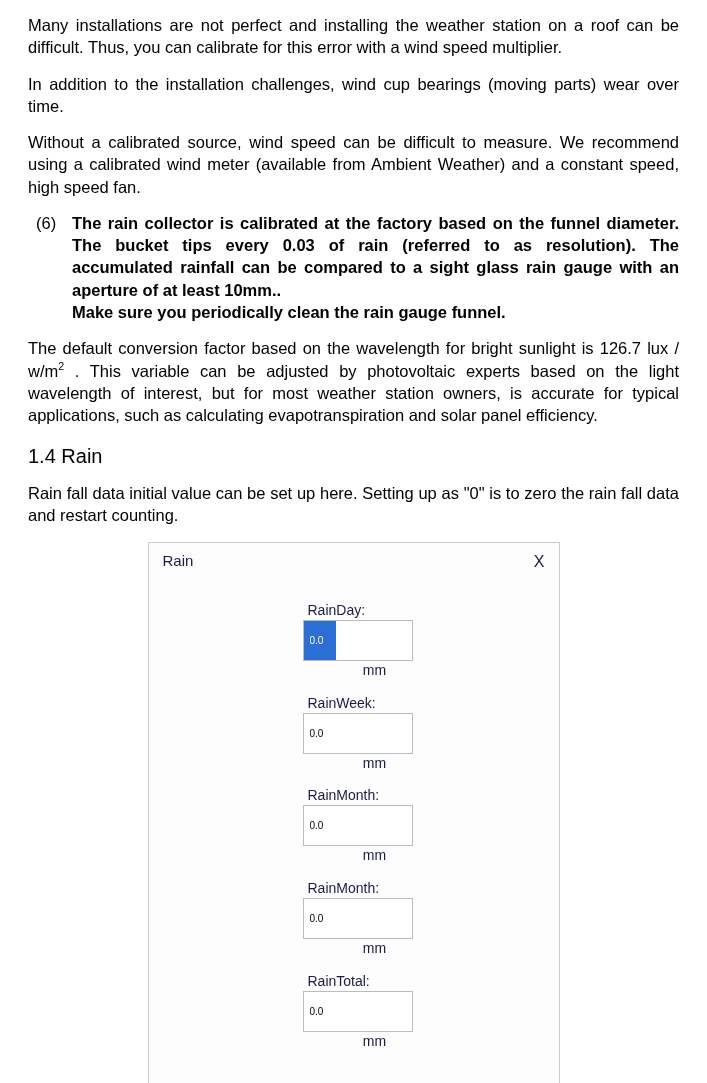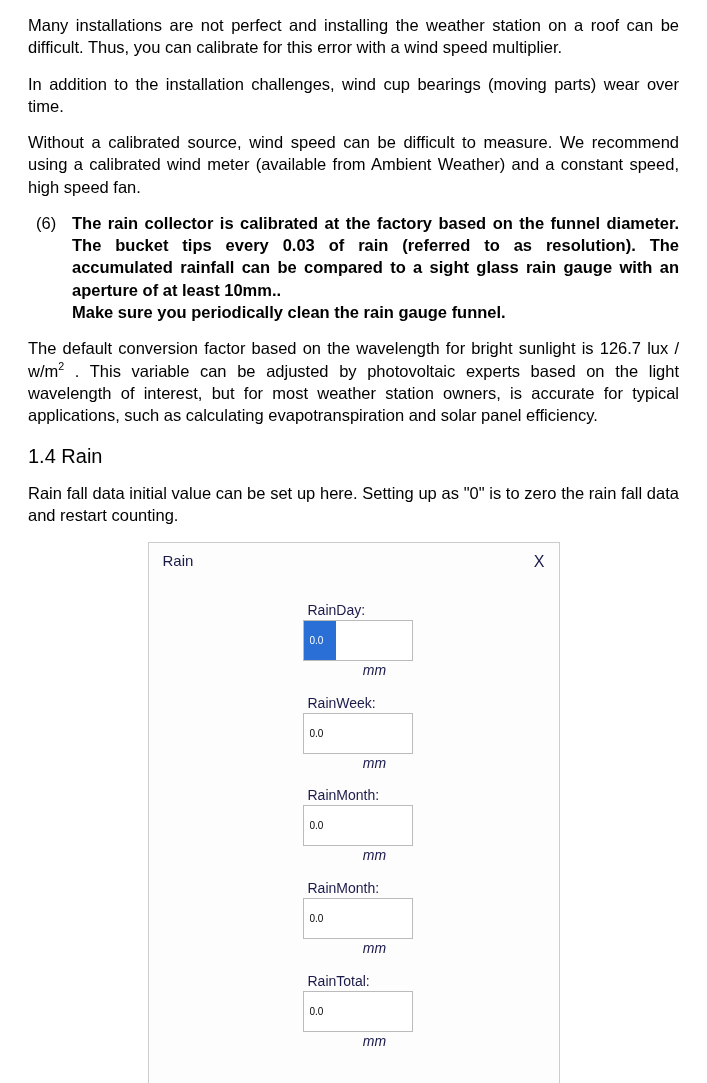--- a/index.html
+++ b/index.html
@@ -45,21 +45,21 @@
     padding: 1px 6px;
     font-size: 10px;
     box-sizing: border-box;
     color: #000;
   }
   .dlg-input.selected {
     background: linear-gradient(to right, #2a6fd6 0%, #2a6fd6 30%, #fff 30%);
     color: #fff;
   }
   .dlg-input.selected::placeholder { color:#fff; }
-  .dlg-unit { margin-left: 34px; font-style: italic; }
+  .dlg-unit { margin-left: 34px; }
   .dlg-buttons { display:flex; justify-content:flex-end; gap: 22px; padding: 6px 20px 14px 0; }
   .dlg-btn {
     width: 88px; height: 26px;
     border: 1px solid #b0b0b0;
     background: linear-gradient(#fdfdfd,#e8e8e8);
     font-size: 14px;
     color: #222;
     cursor: default;
     display:flex; align-items:center; justify-content:center;
   }

